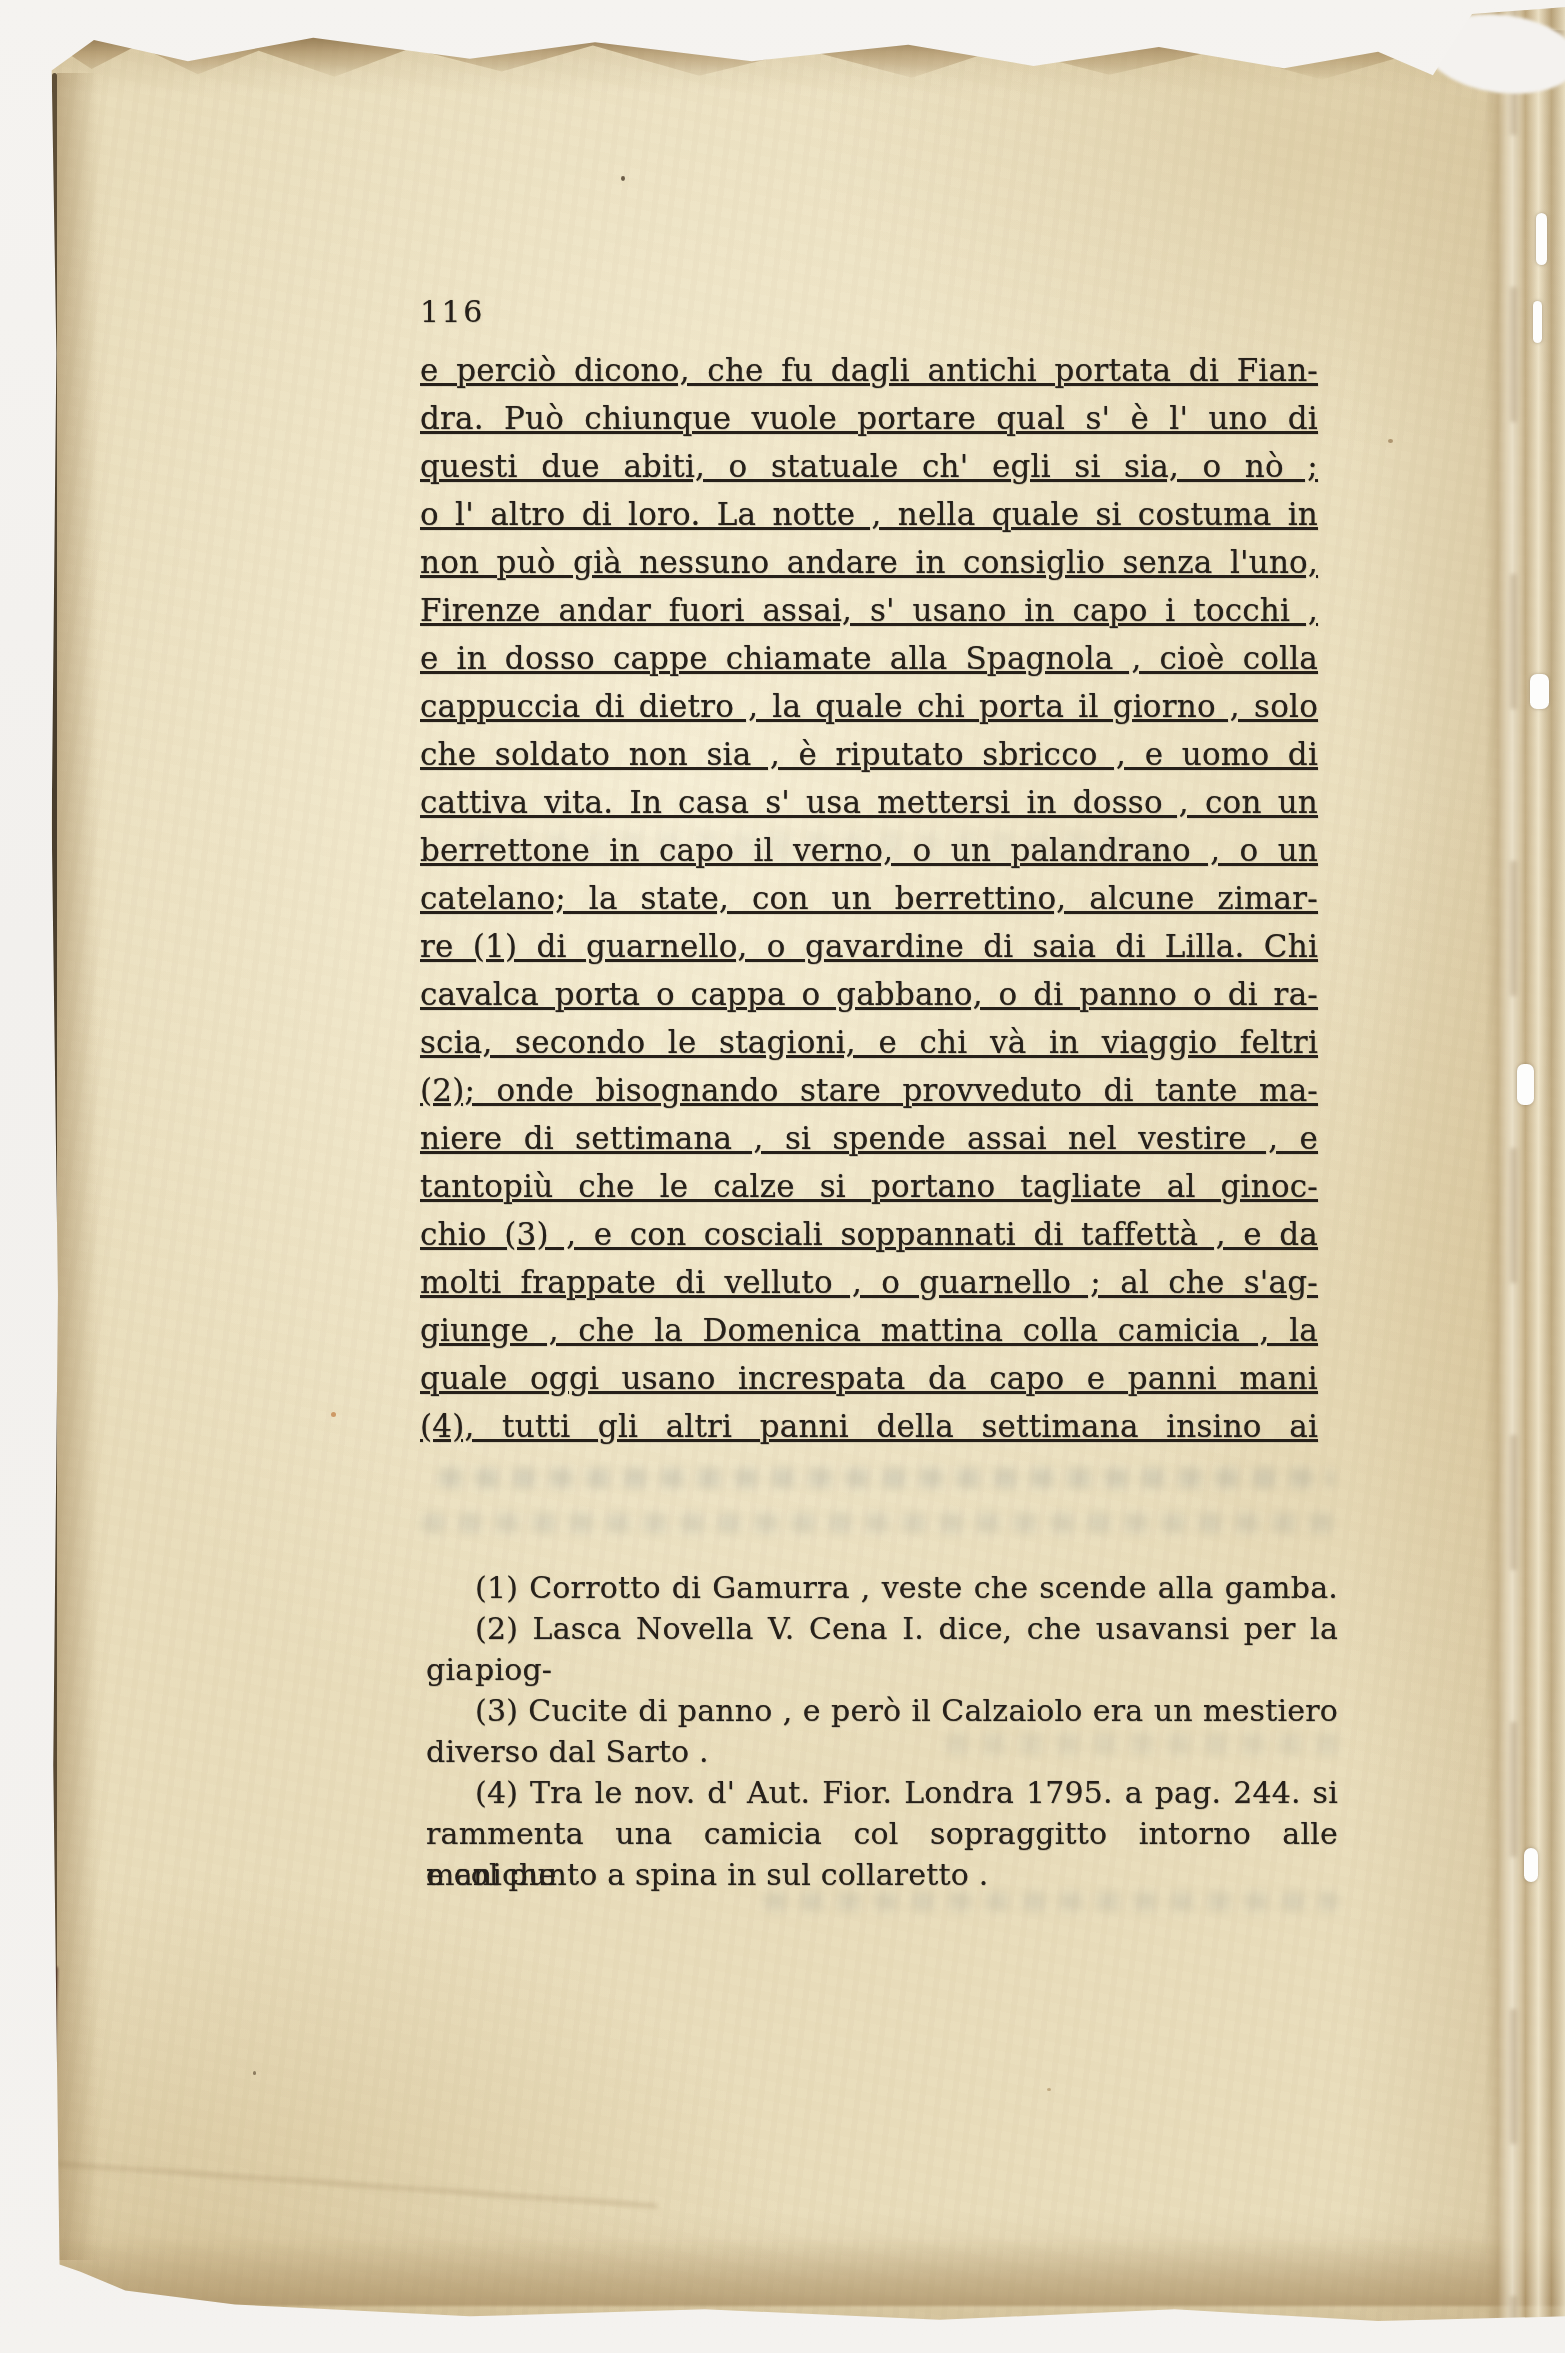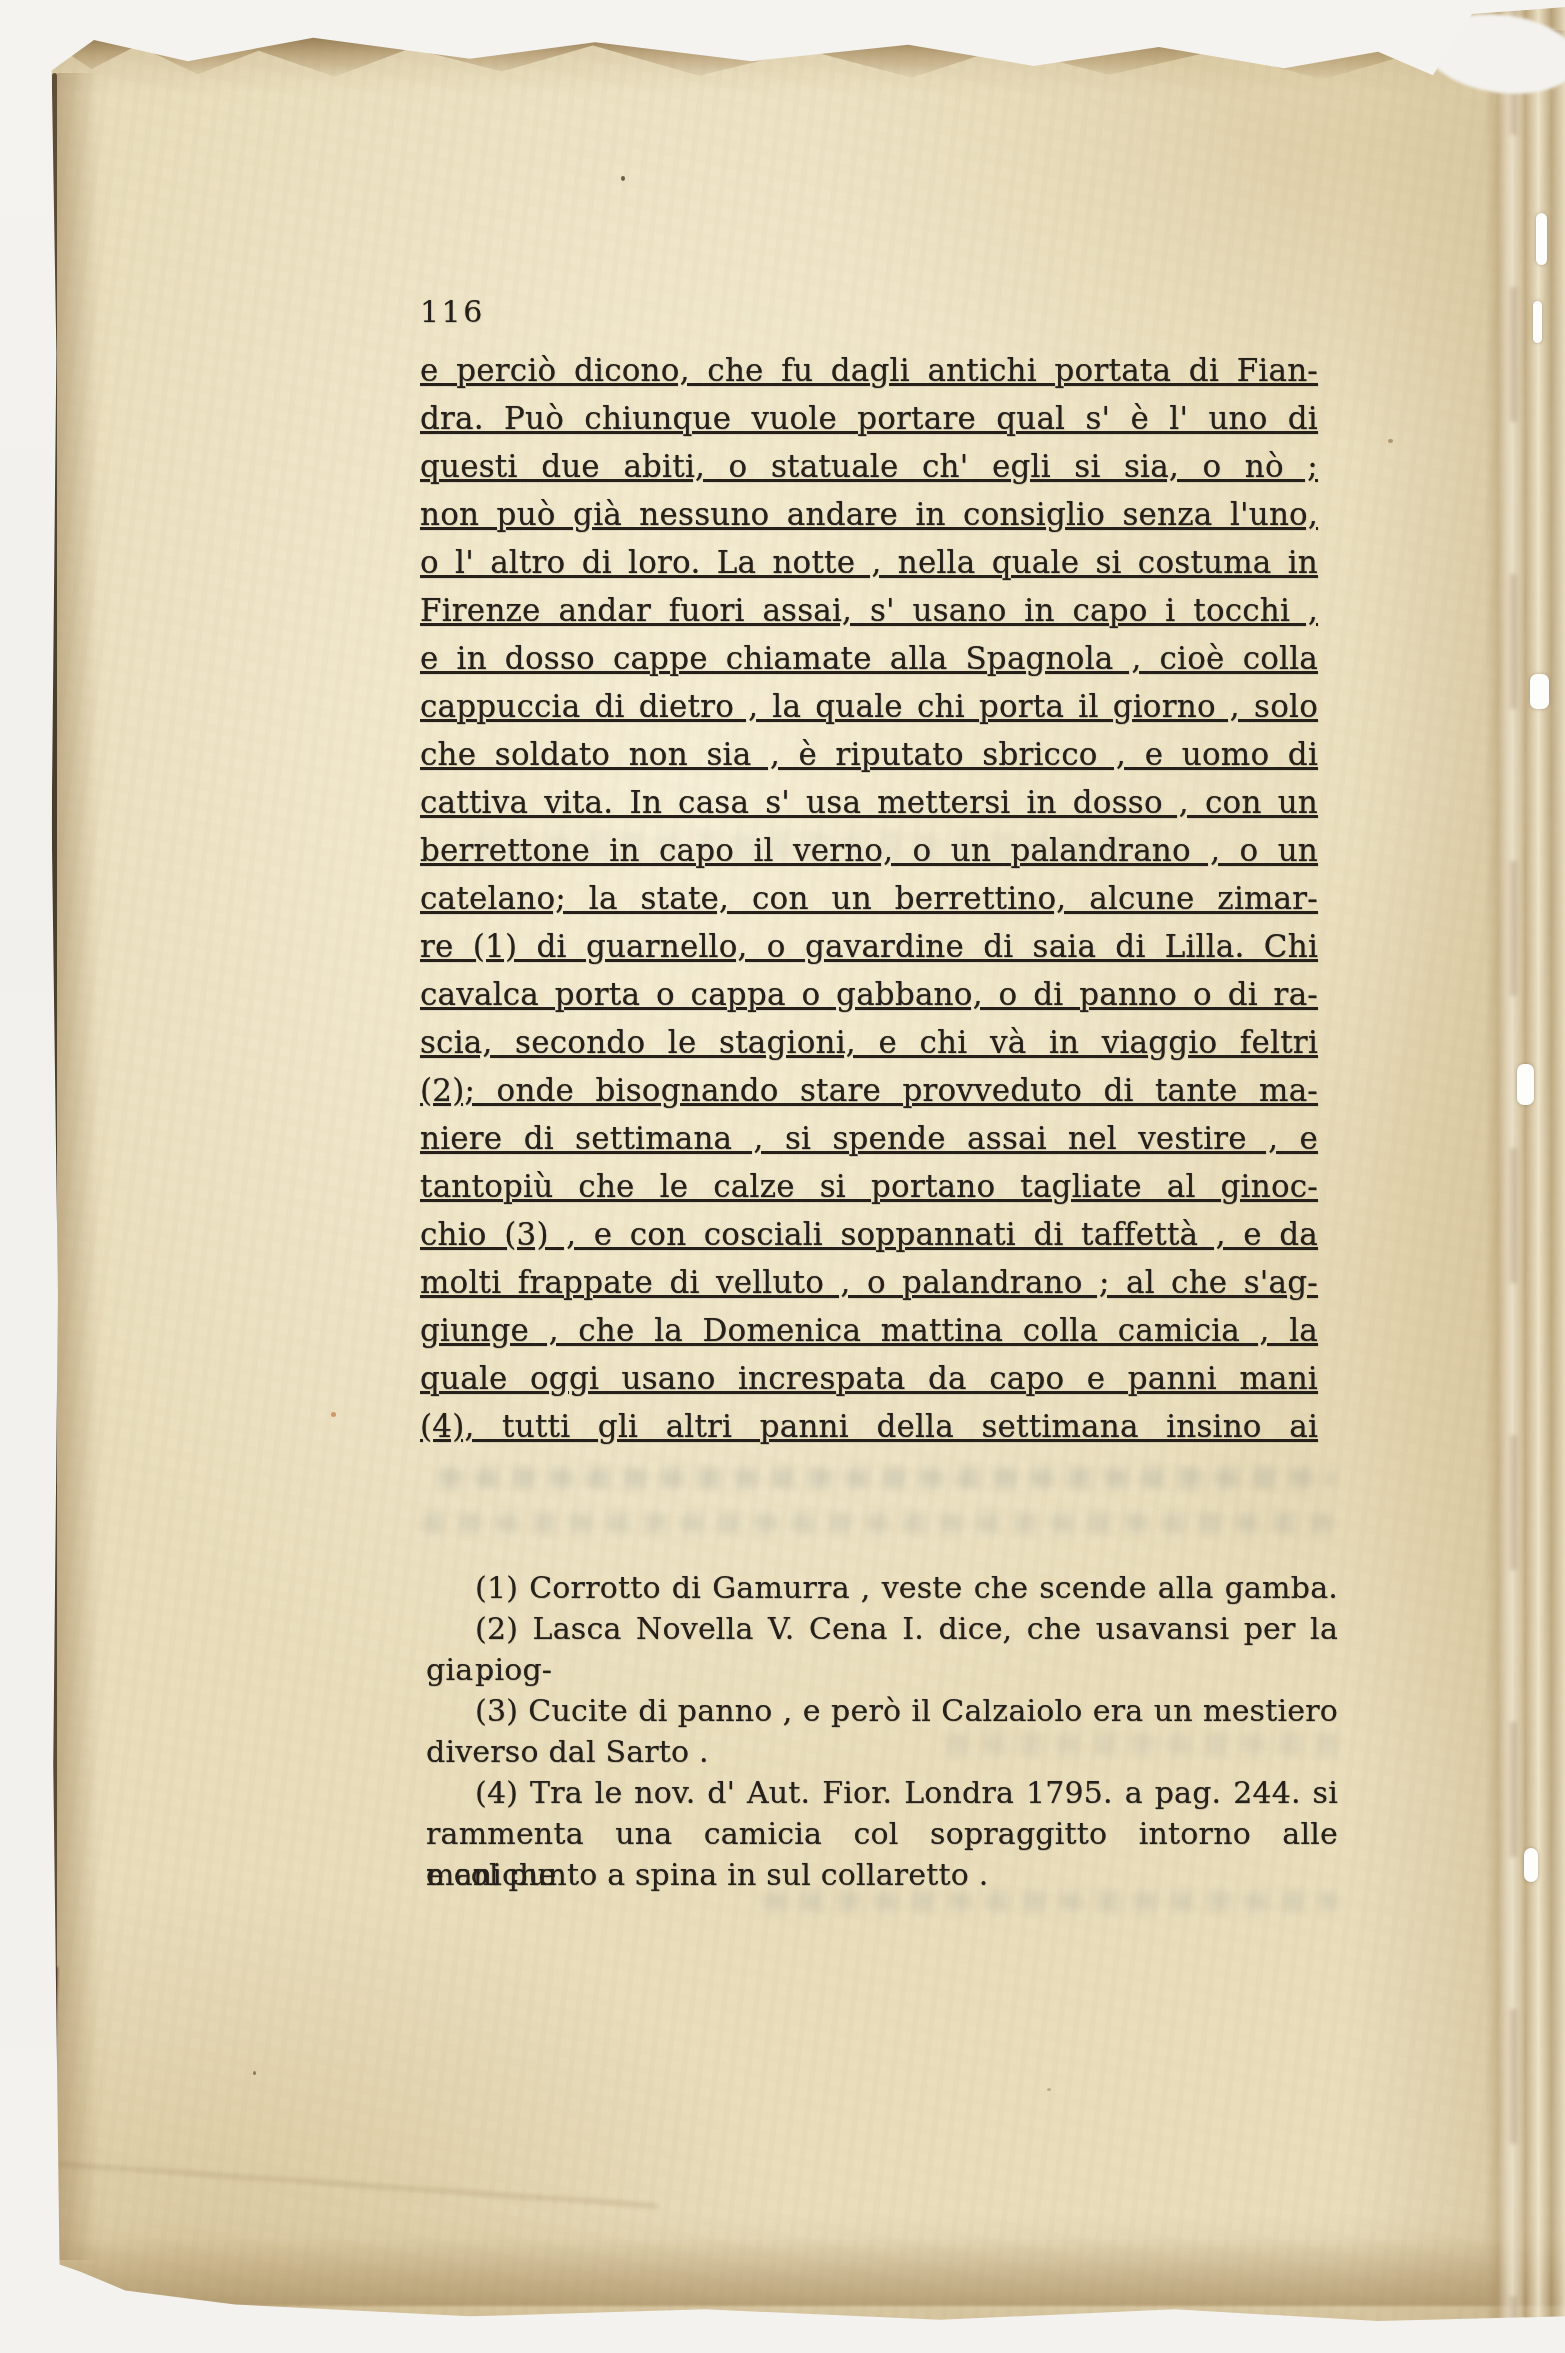--- a/index.html
+++ b/index.html
@@ -130,37 +130,37 @@
   <div class="bleed bleedA2"></div>
   <div class="bleed bleedB0"></div>
   <div class="bleed bleedB1"></div>
 
   <div class="page-number ink">116</div>
 
   <div class="body-block">
     <div class="bl j ink">e perciò dicono, che fu dagli antichi portata di Fian-</div>
     <div class="bl j ink">dra. Può chiunque vuole portare qual s' è l' uno di</div>
     <div class="bl j ink">questi due abiti, o statuale ch' egli si sia, o nò ;</div>
+    <div class="bl j ink">o l' altro di loro. La notte , nella quale si costuma in</div>
     <div class="bl j ink">non può già nessuno andare in consiglio senza l'uno,</div>
-    <div class="bl j ink">o l' altro di loro. La notte , nella quale si costuma in</div>
     <div class="bl j ink">Firenze andar fuori assai, s' usano in capo i tocchi ,</div>
     <div class="bl j ink">e in dosso cappe chiamate alla Spagnola , cioè colla</div>
     <div class="bl j ink">cappuccia di dietro , la quale chi porta il giorno , solo</div>
     <div class="bl j ink">che soldato non sia , è riputato sbricco , e uomo di</div>
     <div class="bl j ink">cattiva vita. In casa s' usa mettersi in dosso , con un</div>
     <div class="bl j ink">berrettone in capo il verno, o un palandrano , o un</div>
     <div class="bl j ink">catelano; la state, con un berrettino, alcune zimar-</div>
     <div class="bl j ink">re (1) di guarnello, o gavardine di saia di Lilla. Chi</div>
     <div class="bl j ink">cavalca porta o cappa o gabbano, o di panno o di ra-</div>
     <div class="bl j ink">scia, secondo le stagioni, e chi và in viaggio feltri</div>
     <div class="bl j ink">(2); onde bisognando stare provveduto di tante ma-</div>
     <div class="bl j ink">niere di settimana , si spende assai nel vestire , e</div>
     <div class="bl j ink">tantopiù che le calze si portano tagliate al ginoc-</div>
     <div class="bl j ink">chio (3) , e con cosciali soppannati di taffettà , e da</div>
-    <div class="bl j ink">molti frappate di velluto , o palandrano ; al che s'ag-</div>
+    <div class="bl j ink">molti frappate di velluto , o guarnello ; al che s'ag-</div>
     <div class="bl j ink">giunge , che la Domenica mattina colla camicia , la</div>
     <div class="bl j ink">quale oggi usano increspata da capo e panni mani</div>
     <div class="bl j ink">(4), tutti gli altri panni della settimana insino ai</div>
   </div>
 
   <div class="footnote-block">
     <div class="fl ind j ink">(1) Corrotto di Gamurra , veste che scende alla gamba.</div>
     <div class="fl ind j ink">(2) Lasca Novella V. Cena I. dice, che usavansi per la piog-</div>
     <div class="fl ink">gia .</div>
     <div class="fl ind j ink">(3) Cucite di panno , e però il Calzaiolo era un mestiero</div>

